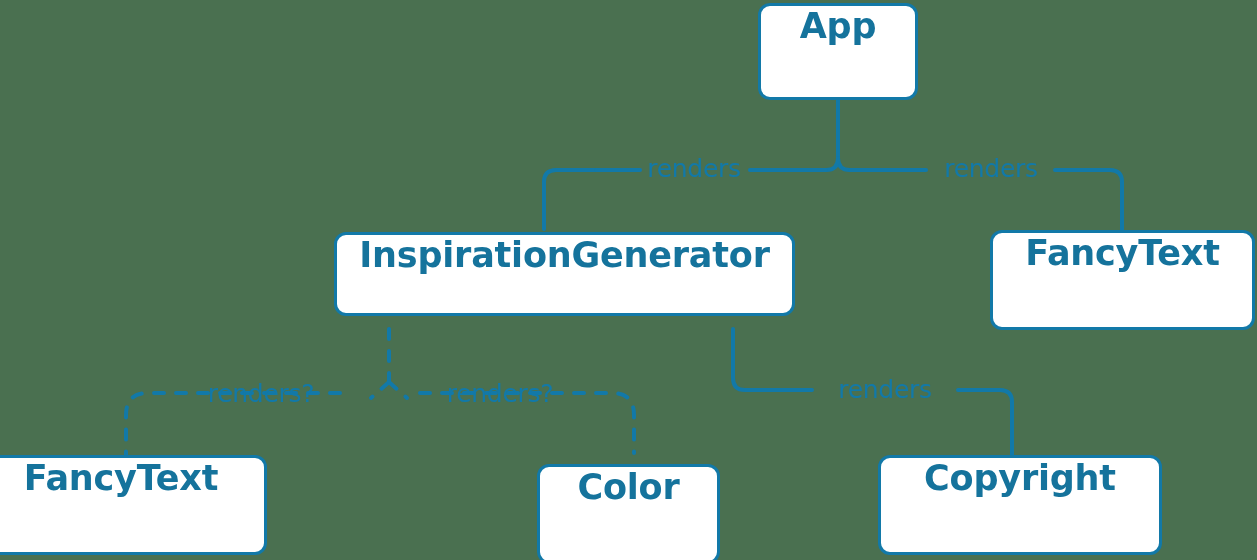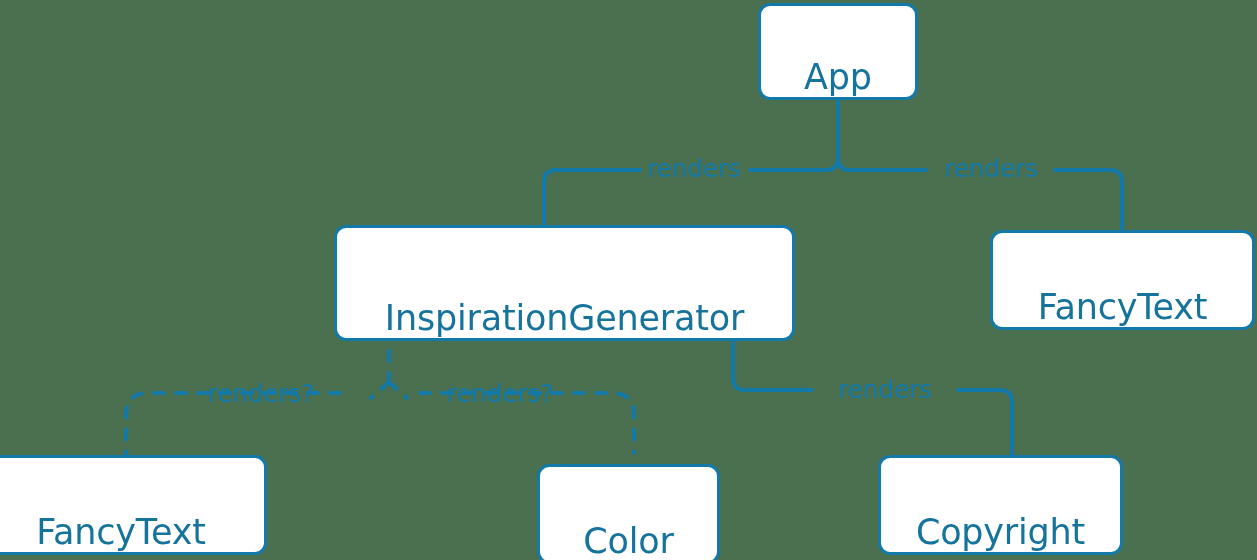--- a/index.html
+++ b/index.html
@@ -22,25 +22,25 @@
     width: 1257px;
     height: 560px;
   }
   .node {
     position: absolute;
     box-sizing: border-box;
     background: #ffffff;
     border: 3px solid #1279a8;
     border-radius: 12px;
     display: flex;
-    align-items: flex-end;
+    align-items: flex-start;
     justify-content: center;
     color: #15739c;
     font-size: 35px;
-    font-weight: 400;
+    font-weight: 700;
     letter-spacing: -0.2px;
     white-space: nowrap;
     z-index: 2;
   }
   .edge-label {
     position: absolute;
     color: #1279a8;
     font-size: 25px;
     font-weight: 400;
     white-space: nowrap;
@@ -78,37 +78,37 @@
 
       <path stroke-dasharray="10 12" d="M 420,393 L 612,393 Q 634,393 634,415 L 634,453"></path>
 
     </g>
   </svg>
 
   <div class="node" style="left:758px; top:3px; width:160px; height:97px;">
     <span>App</span>
   </div>
 
-  <div class="node" style="left:334px; top:225px; width:461px; height:116px;">
+  <div class="node" style="left:334px; top:232px; width:461px; height:84px;">
     <span>InspirationGenerator</span>
   </div>
 
   <div class="node" style="left:990px; top:230px; width:265px; height:100px;">
     <span>FancyText</span>
   </div>
 
   <div class="node" style="left:-25px; top:455px; width:292px; height:100px;">
     <span>FancyText</span>
   </div>
 
   <div class="node" style="left:537px; top:453px; width:183px; height:100px;margin-top:11px;">
     <span>Color</span>
   </div>
 
-  <div class="node" style="left:878px; top:455px; width:245px; height:100px;">
+  <div class="node" style="left:878px; top:455px; width:284px; height:100px;">
     <span>Copyright</span>
   </div>
 
   <div class="edge-label" style="left:694px; top:168px;">renders</div>
 
   <div class="edge-label" style="left:991px; top:168px;">renders</div>
 
   <div class="edge-label" style="left:261px; top:393px;">renders?</div>
 
   <div class="edge-label" style="left:500px; top:393px;">renders?</div>

